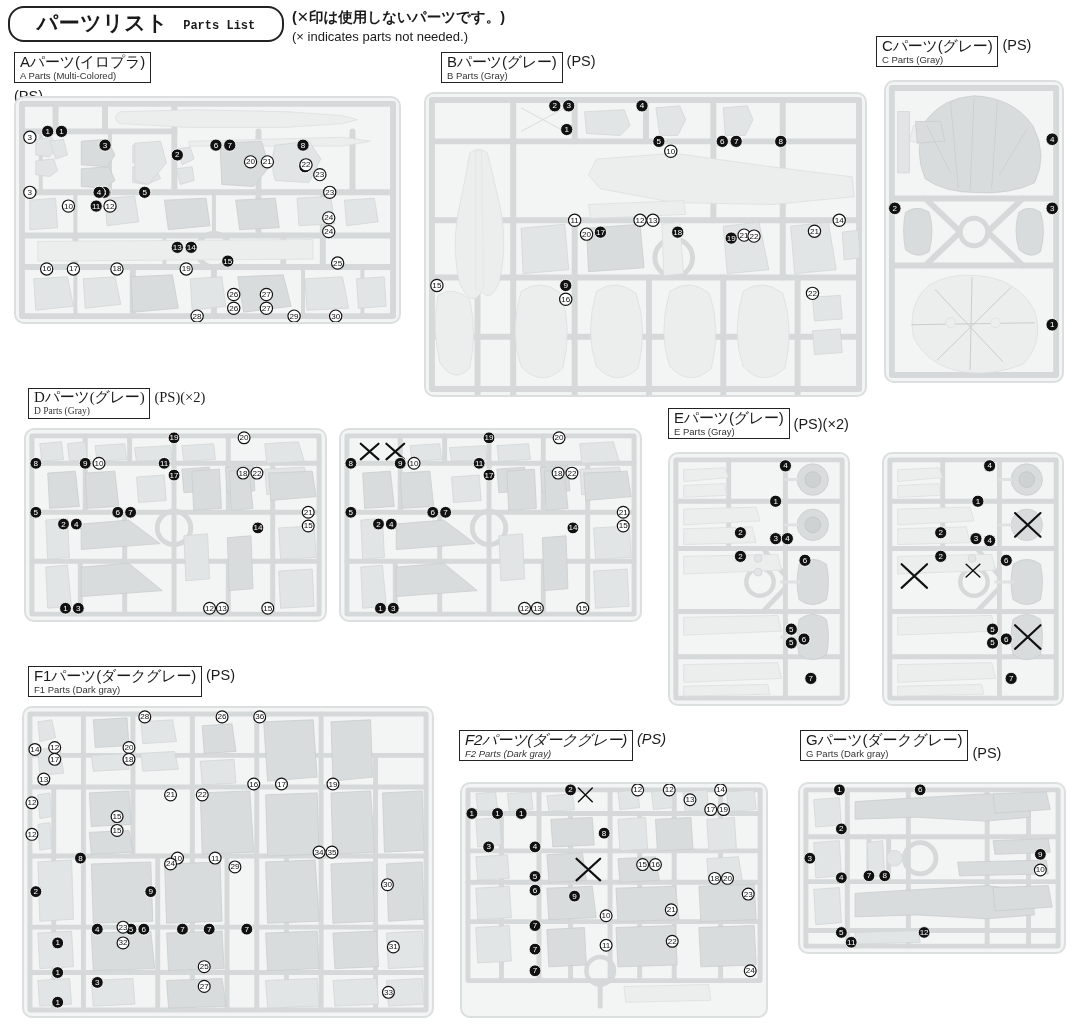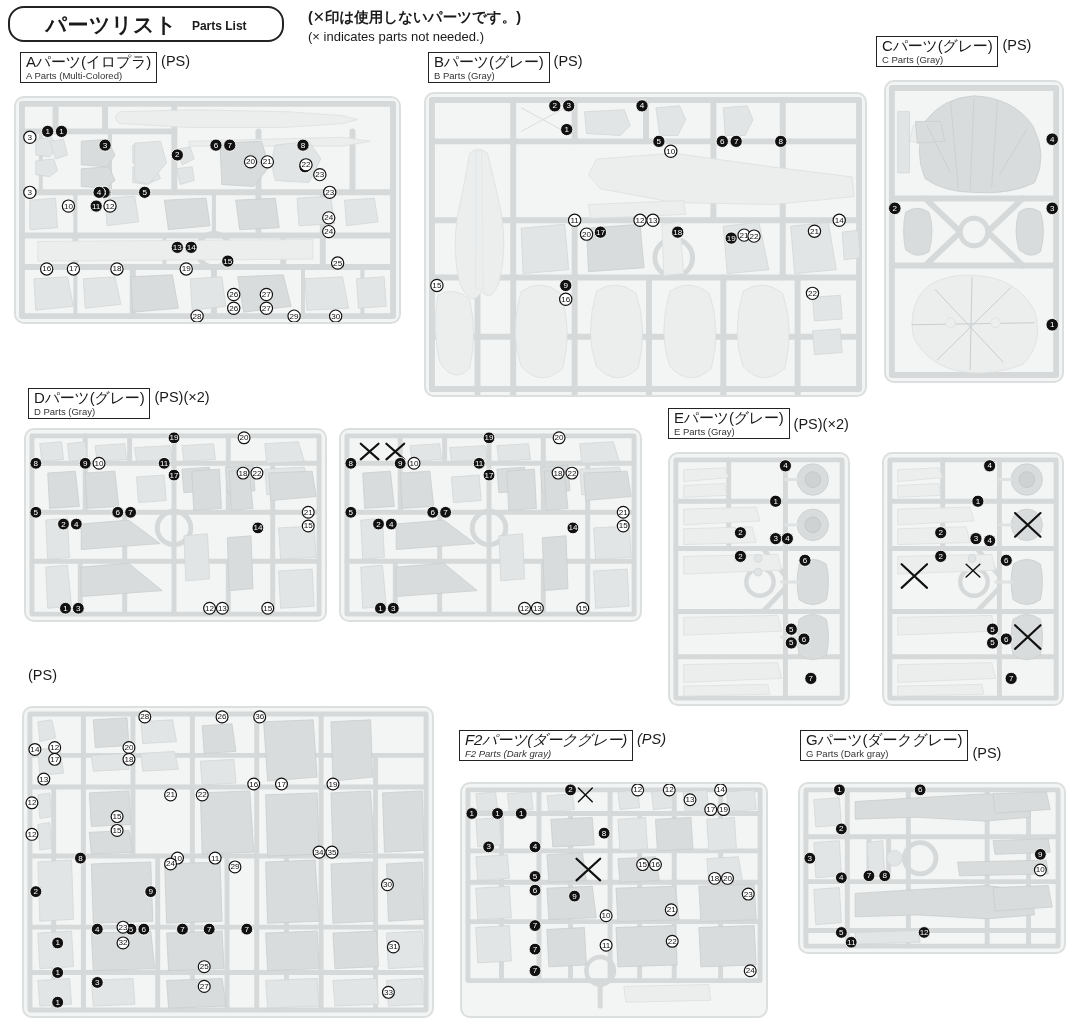--- a/index.html
+++ b/index.html
@@ -11,25 +11,26 @@
     -webkit-font-smoothing:antialiased;
   }
   .abs{position:absolute;}
 
   
   #title-pill{
     left:8px;top:6px;width:272px;height:32px;
     border:2px solid #222;border-radius:16px;
     display:flex;align-items:center;justify-content:center;gap:15px;
     background:#fff;
+    font-family:Liberation Mono, monospace;
   }
   #title-jp{font-size:21px;font-weight:bold;letter-spacing:.5px;line-height:1;}
   #title-en{font-size:12px;font-weight:bold;line-height:1;padding-top:3px;}
 
-  #note{left:292px;top:8px;width:330px;line-height:1.35;margin-left:16px;}
+  #note{left:292px;top:8px;width:330px;line-height:1.35;}
   #note-jp{font-size:14.5px;font-weight:bold;white-space:nowrap;}
   #note-en{font-size:13px;white-space:nowrap;}
 
   
   .shead{display:flex;align-items:flex-start;gap:4px;}
   .shead-box{
     border:1.4px solid #222;padding:1px 5px 1px 5px;background:#fff;
     line-height:1.05;
   }
   .shead-jp{font-size:15px;white-space:nowrap;letter-spacing:-.2px;}
@@ -71,61 +72,65 @@
 <div class="abs" id="title-pill">
   <span id="title-jp">パーツリスト</span>
   <span id="title-en">Parts List</span>
 </div>
 
 <div class="abs" id="note">
   <div id="note-jp">(✕印は使用しないパーツです。)</div>
   <div id="note-en">(× indicates parts not needed.)</div>
 </div>
 
-<div class="abs shead" style="left:20px;top:52px;">
+<div class="abs shead" style="left:14px;top:52px;flex-direction:column;">
   <div class="shead-box">
     <div class="shead-jp">Aパーツ(イロプラ)</div>
     <div class="shead-en">A Parts (Multi-Colored)</div>
   </div>
   <div class="shead-suffix">(PS)</div>
 </div>
 
-<div class="abs shead" style="left:428px;top:52px;">
+<div class="abs shead" style="left:441px;top:52px;">
   <div class="shead-box">
     <div class="shead-jp">Bパーツ(グレー)</div>
     <div class="shead-en">B Parts (Gray)</div>
   </div>
   <div class="shead-suffix">(PS)</div>
 </div>
 
 <div class="abs shead" style="left:876px;top:36px;">
   <div class="shead-box">
     <div class="shead-jp">Cパーツ(グレー)</div>
     <div class="shead-en">C Parts (Gray)</div>
   </div>
   <div class="shead-suffix">(PS)</div>
 </div>
 
-<div class="abs shead" style="left:28px;top:388px;">
+<div class="abs shead" style="left:28px;top:388px;font-family:Liberation Serif, serif;">
   <div class="shead-box">
     <div class="shead-jp">Dパーツ(グレー)</div>
     <div class="shead-en">D Parts (Gray)</div>
   </div>
   <div class="shead-suffix">(PS)(×2)</div>
 </div>
 
 <div class="abs shead" style="left:668px;top:408px;align-items:center;">
   <div class="shead-box">
     <div class="shead-jp">Eパーツ(グレー)</div>
     <div class="shead-en">E Parts (Gray)</div>
   </div>
   <div class="shead-suffix">(PS)(×2)</div>
 </div>
 
 <div class="abs shead" style="left:28px;top:666px;">
+  <div class="shead-box">
+    <div class="shead-jp">F1パーツ(ダークグレー)</div>
+    <div class="shead-en">F1 Parts (Dark gray)</div>
+  </div>
   <div class="shead-suffix">(PS)</div>
 </div>
 
 <div class="abs shead" style="left:459px;top:730px;font-style:italic;">
   <div class="shead-box">
     <div class="shead-jp">F2パーツ(ダークグレー)</div>
     <div class="shead-en">F2 Parts (Dark gray)</div>
   </div>
   <div class="shead-suffix">(PS)</div>
 </div>

